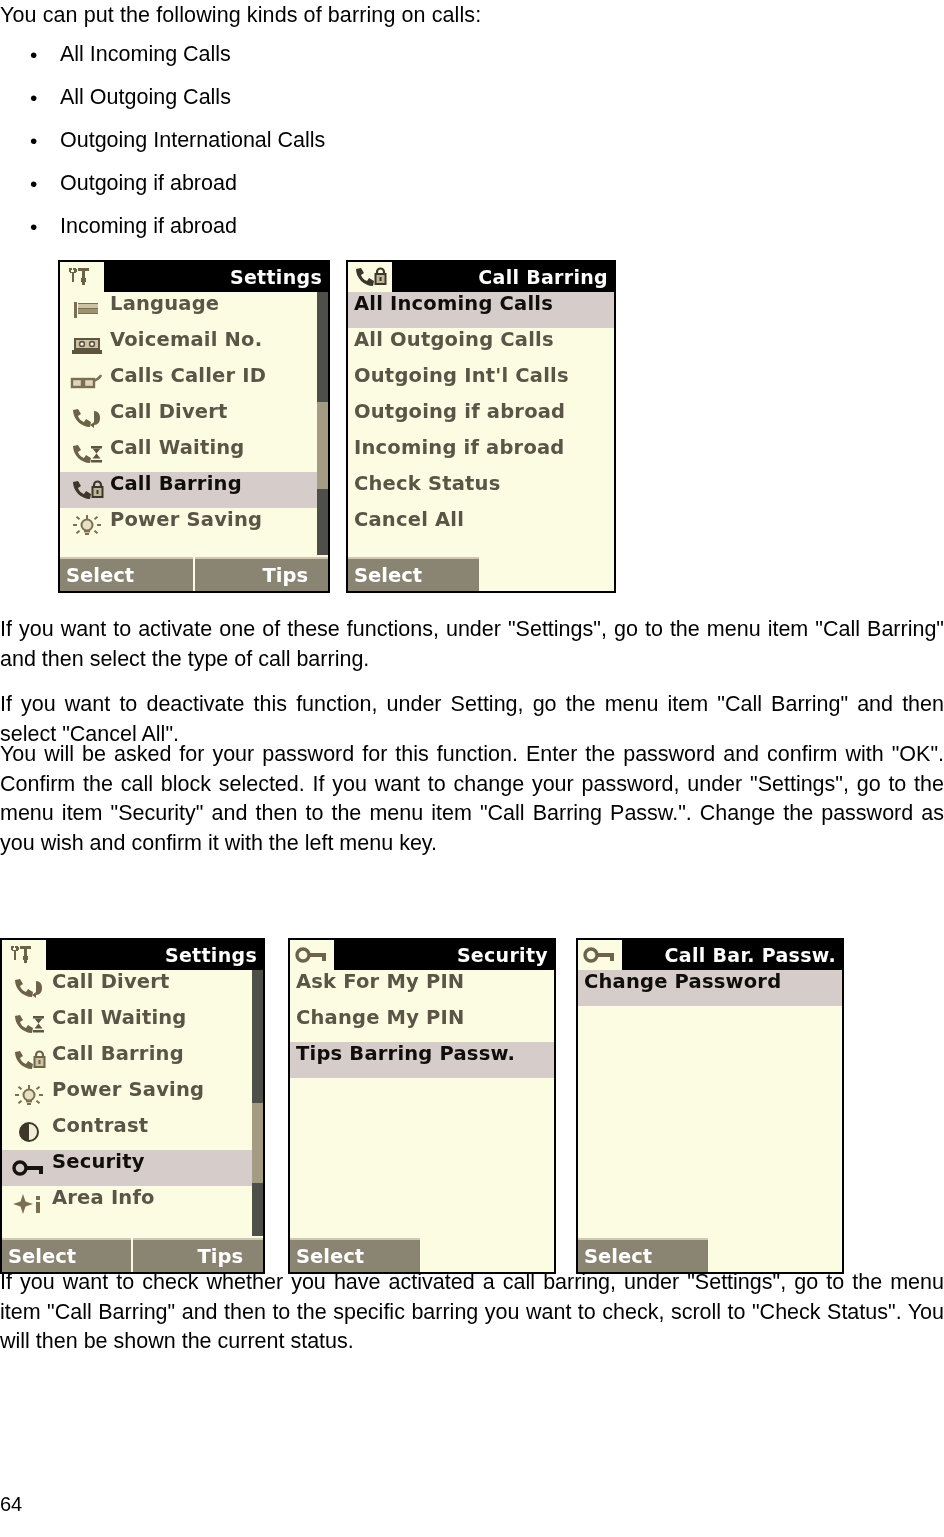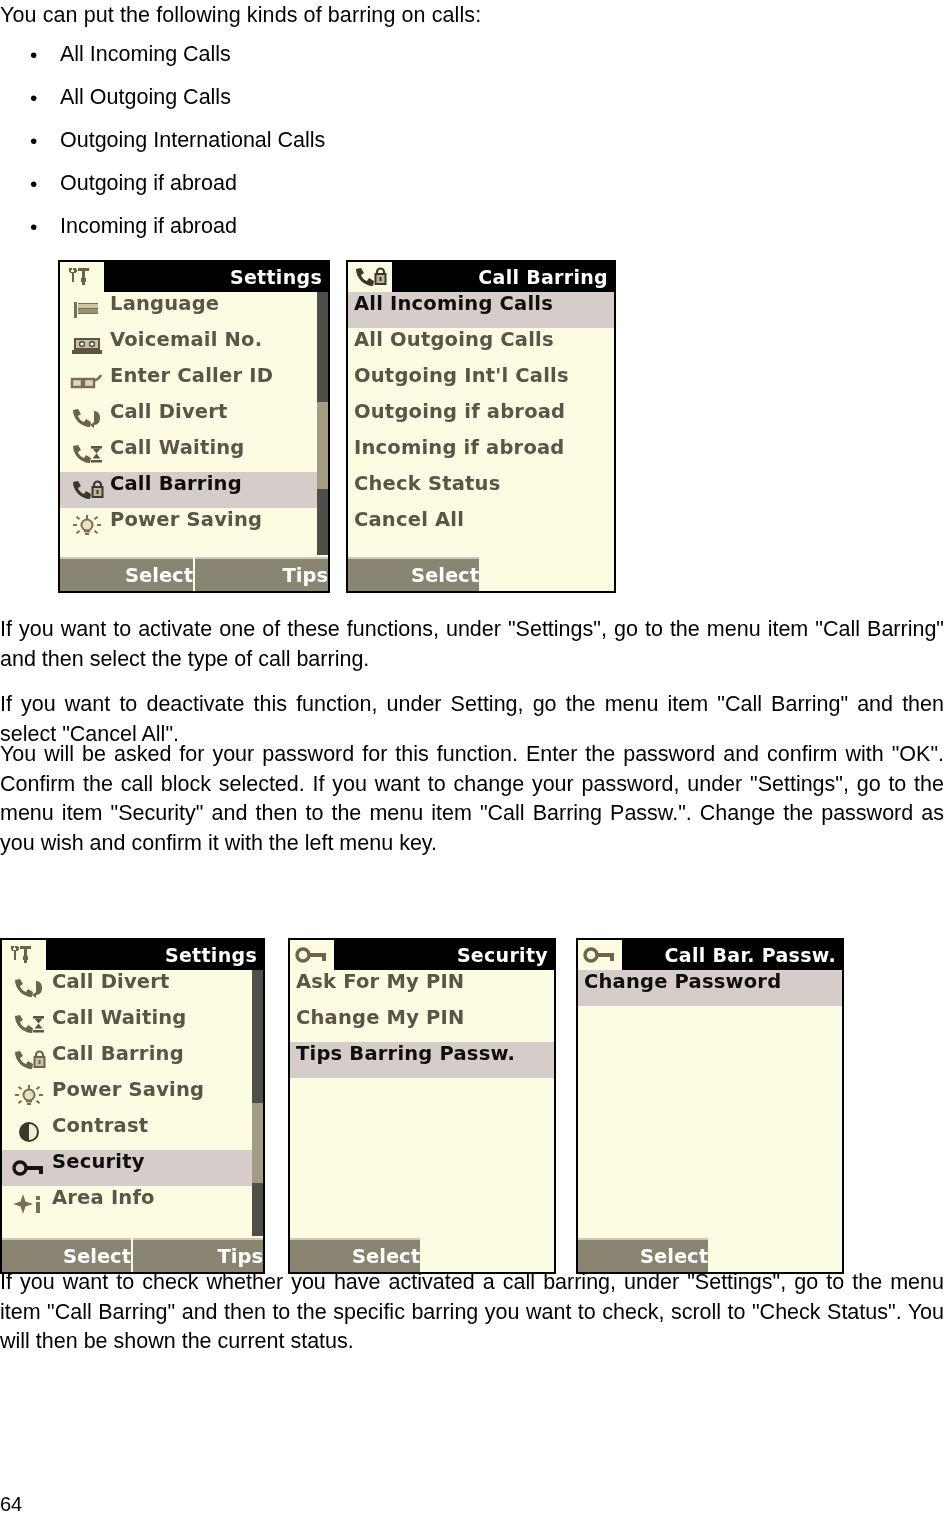--- a/index.html
+++ b/index.html
@@ -121,22 +121,22 @@
     background:#8a8472;
     color:#ffffff;
     font-weight:bold;
     font-size:19.5px;
     line-height:34px;
     font-family:"DejaVu Sans", sans-serif;
     border-top:2px solid #cfc9b4;
     box-sizing:border-box;
     white-space:nowrap;
   }
-  .ph-soft .sk.left{ left:0; padding-left:6px; text-align:right; }
-  .ph-soft .sk.right{ right:0; padding-right:0; text-align:right; }
+  .ph-soft .sk.left{ left:0; padding-left:6px; text-align:left; }
+  .ph-soft .sk.right{ right:0; padding-right:20px; text-align:right; }
 
   
   .gico{display:block;}
 </style>
 </head>
 <body>
 
 <div class="page">
 
   <div class="intro">You can put the following kinds of barring on calls:</div>
@@ -197,21 +197,21 @@
         <span class="ph-ico">
           <svg class="gico" width="34" height="20" viewBox="0 0 34 20">
             <g fill="none" stroke="#7a6f52" stroke-width="2.4">
               <rect x="2" y="7" width="10" height="8" fill="#ded5bb"></rect>
               <rect x="14" y="7" width="10" height="8" fill="#ded5bb"></rect>
               <path d="M12 10h2"></path>
               <path d="M24 9c4-2 6-3 7-6"></path>
             </g>
           </svg>
         </span>
-        <span>Enter Caller ID</span>
+        <span>Calls Caller ID</span>
       </div>
       <div class="ph-row">
         <span class="ph-ico">
           <svg class="gico" width="34" height="22" viewBox="0 0 34 22">
             <path d="M3 3l5-1 3 5-3 2c1 3 3 5 6 6l2-3 5 3-1 5c-9 0-17-8-17-17z" fill="#6d6349"></path>
             <path d="M24 4c4 0 6 3 6 7s-2 7-6 7v-3l-4 3 4 3v-3" fill="#6d6349"></path>
           </svg>
         </span>
         <span>Call Divert</span>
       </div>

